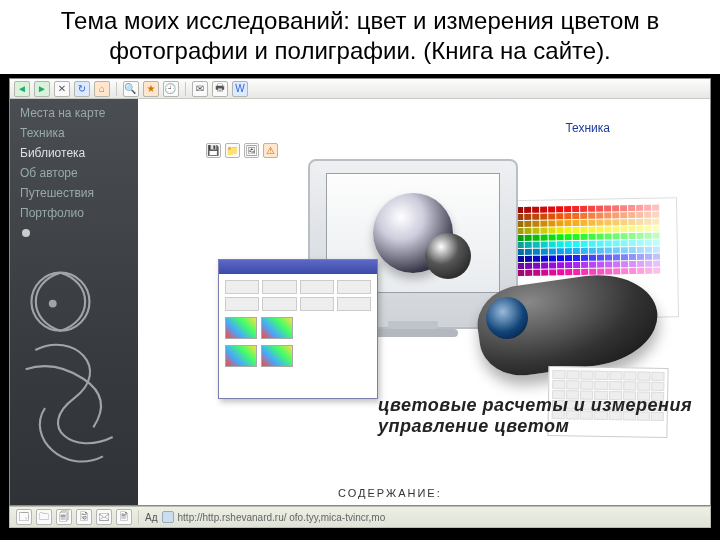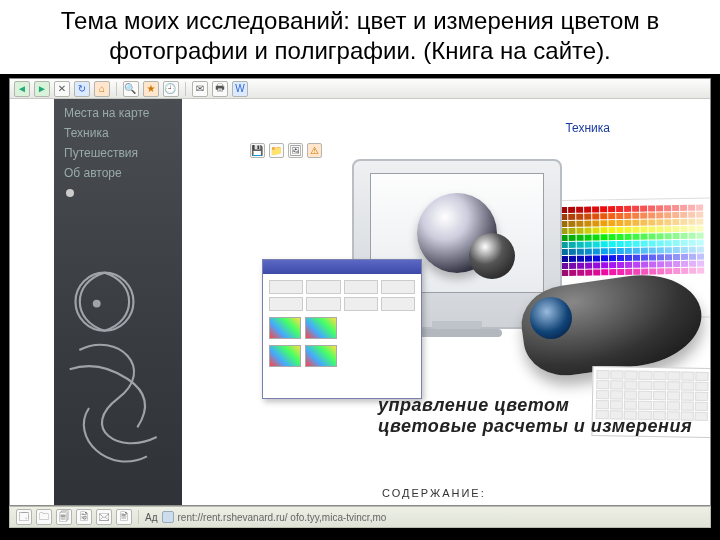--- a/index.html
+++ b/index.html
@@ -7,21 +7,21 @@
   .stage { width:720px; height:540px; background:#000; position:relative; }
   .slide-title { position:absolute; top:0; left:0; width:720px; padding:6px 20px 8px 20px; color:#000; background:#fff; font-size:24px; line-height:1.25; text-align:center; }
   .browser { position:absolute; top:78px; left:9px; width:702px; height:428px; background:#fff; border:1px solid #8a8a8a; display:flex; flex-direction:column; }
   .toolbar { height:20px; background:linear-gradient(#fdfdfd,#e7e7e4); border-bottom:1px solid #c8c8c4; display:flex; align-items:center; gap:4px; padding:0 4px; }
   .tb-icon { width:16px; height:16px; border:1px solid #b5b5b0; background:#fafafa; border-radius:2px; display:flex; align-items:center; justify-content:center; font-size:10px; color:#555; }
   .tb-sep { width:1px; height:14px; background:#c8c8c4; margin:0 2px; }
   .tb-icon.green { background:#d9f2d9; color:#2a7; }
   .tb-icon.blue  { background:#dbeaff; color:#36c; }
   .tb-icon.orange{ background:#ffe6cc; color:#c70; }
 
-  .content { flex:1; display:flex; min-height:0;margin-left:44px; }
+  .content { flex:1; display:flex; min-height:0; }
   .sidebar { width:128px; background:linear-gradient(#4a4d52,#383b40 60%,#2f3237); color:#e6e6e6; font-size:12px; position:relative; }
   .sidebar ul { list-style:none; padding:4px 0 0 0; }
   .sidebar li { padding:3px 10px; cursor:pointer; color:#e0e0e4; }
   .sidebar li.faded { color:#9aa; }
   .sidebar .dot { width:8px; height:8px; border-radius:50%; background:#ccc; margin:6px 12px; }
   .ornament { position:absolute; left:6px; top:160px; width:116px; height:240px; opacity:.9; }
   .ornament svg { width:100%; height:100%; }
 
   .main { flex:1; position:relative; background:#fff; overflow:hidden; }
   .workshop { position:absolute; right:18px; top:-4px; color:#c9c9c9; font-size:24px; letter-spacing:1px; font-family: "Trebuchet MS", sans-serif; }
@@ -88,22 +88,24 @@
       <div class="tb-icon">✉</div>
       <div class="tb-icon">🖶</div>
       <div class="tb-icon blue">W</div>
     </div>
 
     <div class="content">
       <div class="sidebar">
         <ul>
           <li class="faded">Места на карте</li>
           <li class="faded">Техника</li>
+          <li>Библиотека</li>
+          <li class="faded">Об авторе</li>
           <li class="faded">Путешествия</li>
-          <li class="faded">Об авторе</li>
+          <li class="faded">Портфолио</li>
         </ul>
         <div class="dot"></div>
         <div class="ornament">
           <svg viewBox="0 0 120 240">
             <g fill="none" stroke="#b8bcc2" stroke-width="2.2" opacity="0.9">
               <circle cx="46" cy="40" r="30"></circle>
               <path d="M46 10 C80 20 80 60 46 70 C12 60 12 20 46 10 Z"></path>
               <path d="M20 90 C60 70 100 110 60 140 C20 170 60 200 100 180"></path>
               <path d="M30 150 C10 180 50 220 90 200"></path>
               <circle cx="38" cy="42" r="3" fill="#b8bcc2"></circle>
@@ -442,36 +444,36 @@
               <div></div>
               <div></div>
               <div></div>
               <div></div>
               <div></div>
               <div></div>
           </div>
         </div>
 
         <div class="booktitle">
+          <div class="bt-line">цветовые расчеты и измерения</div>
           <div class="bt-line">управление цветом</div>
-          <div class="bt-line">цветовые расчеты и измерения</div>
         </div>
 
         <div class="contents">СОДЕРЖАНИЕ:</div>
       </div>
     </div>
   </div>
 
   <div class="taskbar">
     <div class="tb-icon">🗔</div>
     <div class="tb-icon">🗀</div>
     <div class="tb-icon">🗐</div>
     <div class="tb-icon">🗟</div>
     <div class="tb-icon">🖂</div>
     <div class="tb-icon">🖹</div>
     <div class="tb-sep"></div>
     <div class="addr">
       <span>Ад</span>
       <span class="favicon"></span>
-      <span class="url">rent://rent.rshevanard.ru/ ofo.tyy,mica-tvincr,mo</span>
+      <span class="url">http://http.rshevanard.ru/ ofo.tyy,mica-tvincr,mo</span>
     </div>
   </div>
 </div>
 
 </body></html>

